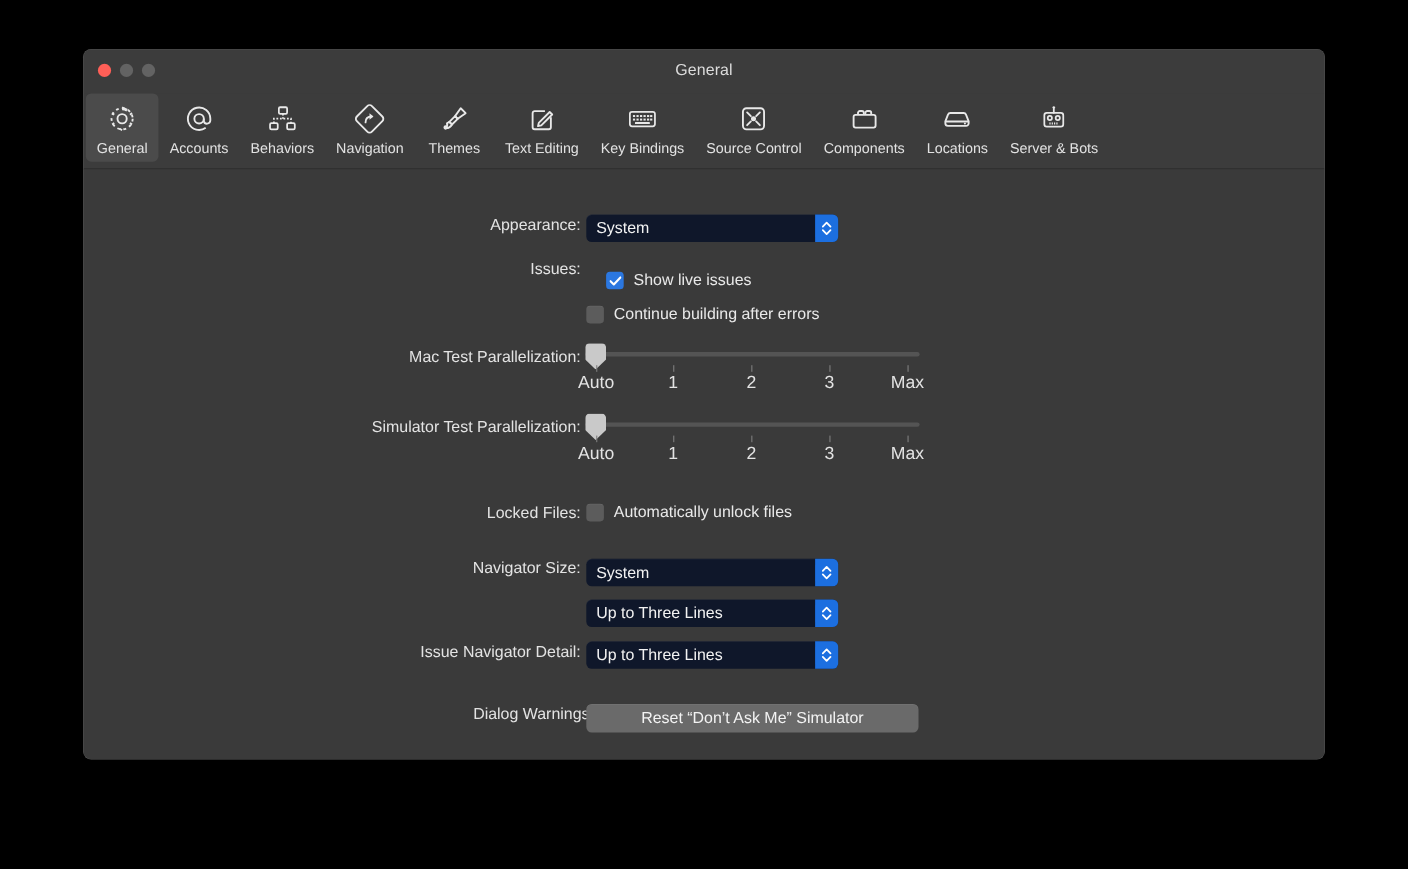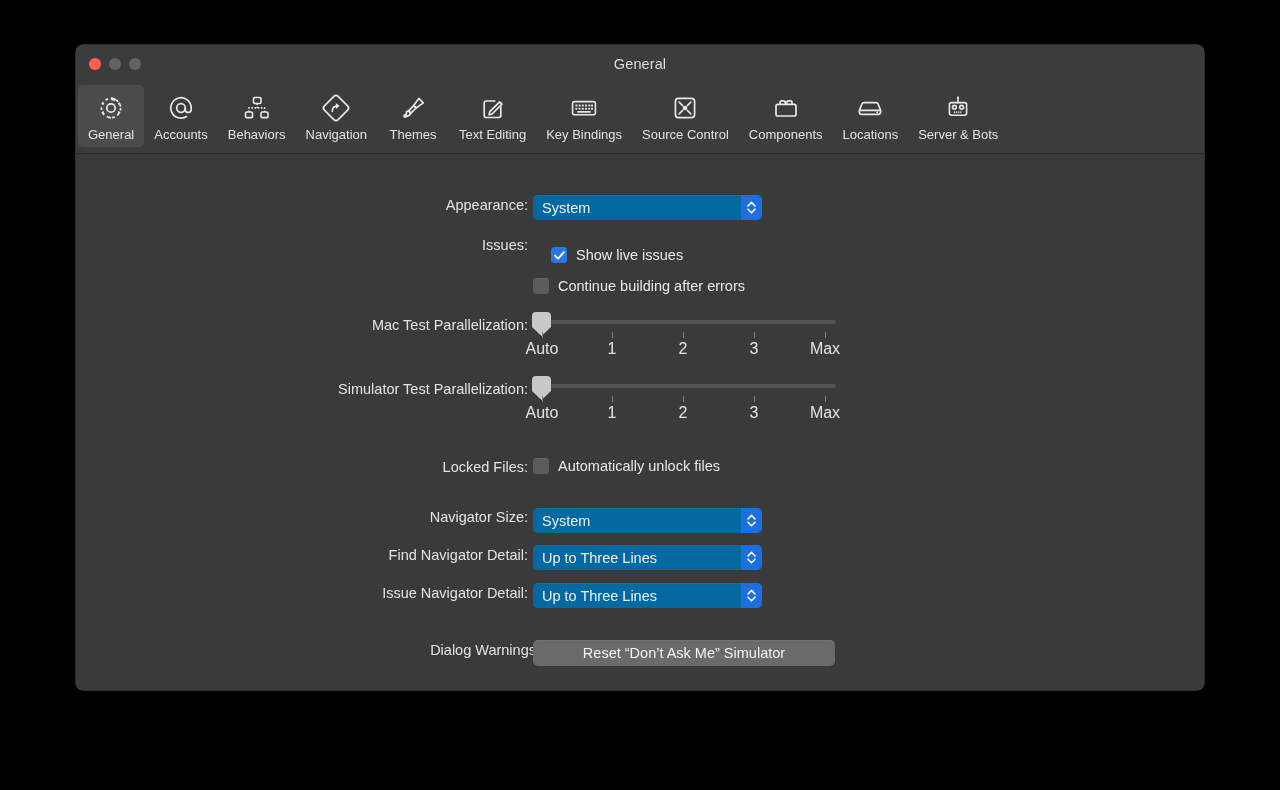--- a/index.html
+++ b/index.html
@@ -115,21 +115,21 @@
     color: #e3e3e3;
     font-size: 14.5px;
     text-align: right;
     white-space: nowrap;
   }
 
   
   .popup {
     position: relative;
     height: 25px;
-    background: #0369a1;
+    background: #0f172a;
     border-radius: 5px;
     display: flex;
     align-items: center;
     box-shadow: 0 0.5px 0 rgba(255,255,255,0.10) inset;
     cursor: default;
   }
   .popup .value {
     color: #f2f2f2;
     font-size: 14.5px;
     padding-left: 9px;
@@ -467,23 +467,20 @@
     <div class="popup" style="position:absolute; left:457px; top:354px; width:229px;">
       <span class="value">System</span>
       <span class="chev">
         <svg width="11" height="15" viewBox="0 0 11 15" fill="none" stroke="#ffffff" stroke-width="1.6" stroke-linecap="round" stroke-linejoin="round">
           <path d="M2 6L5.5 2.4 9 6"></path>
             <path d="M2 9.2l3.5 3.6L9 9.2"></path>
         </svg>
       </span>
     </div>
 
-    <div class="row" style="left:0; top:393px; width:452px; justify-content:flex-end;">
-      <span class="label">Find Navigator Detail:</span>
-    </div>
     <div class="popup" style="position:absolute; left:457px; top:391px; width:229px;">
       <span class="value">Up to Three Lines</span>
       <span class="chev">
         <svg width="11" height="15" viewBox="0 0 11 15" fill="none" stroke="#ffffff" stroke-width="1.6" stroke-linecap="round" stroke-linejoin="round">
           <path d="M2 6L5.5 2.4 9 6"></path>
             <path d="M2 9.2l3.5 3.6L9 9.2"></path>
         </svg>
       </span>
     </div>
 

